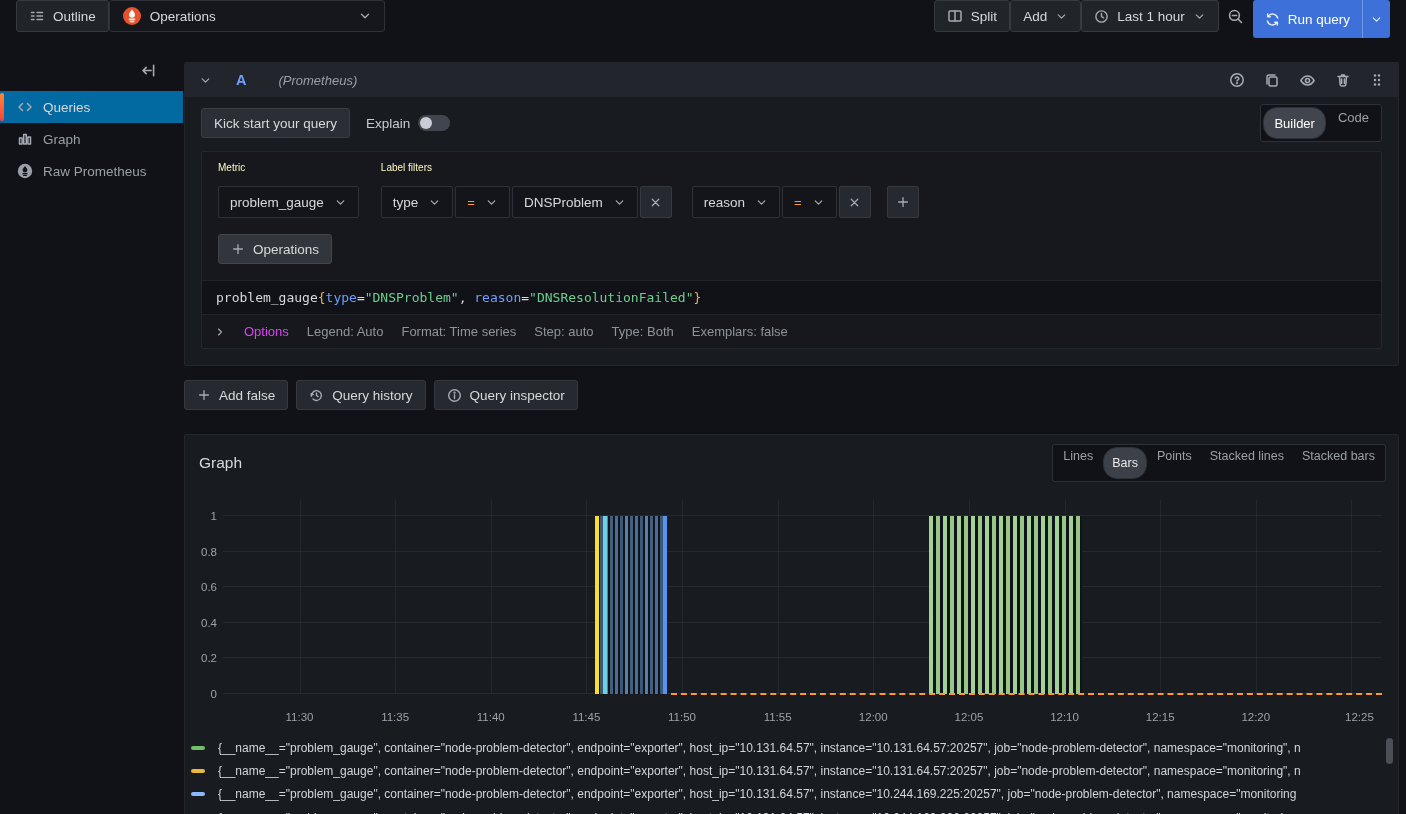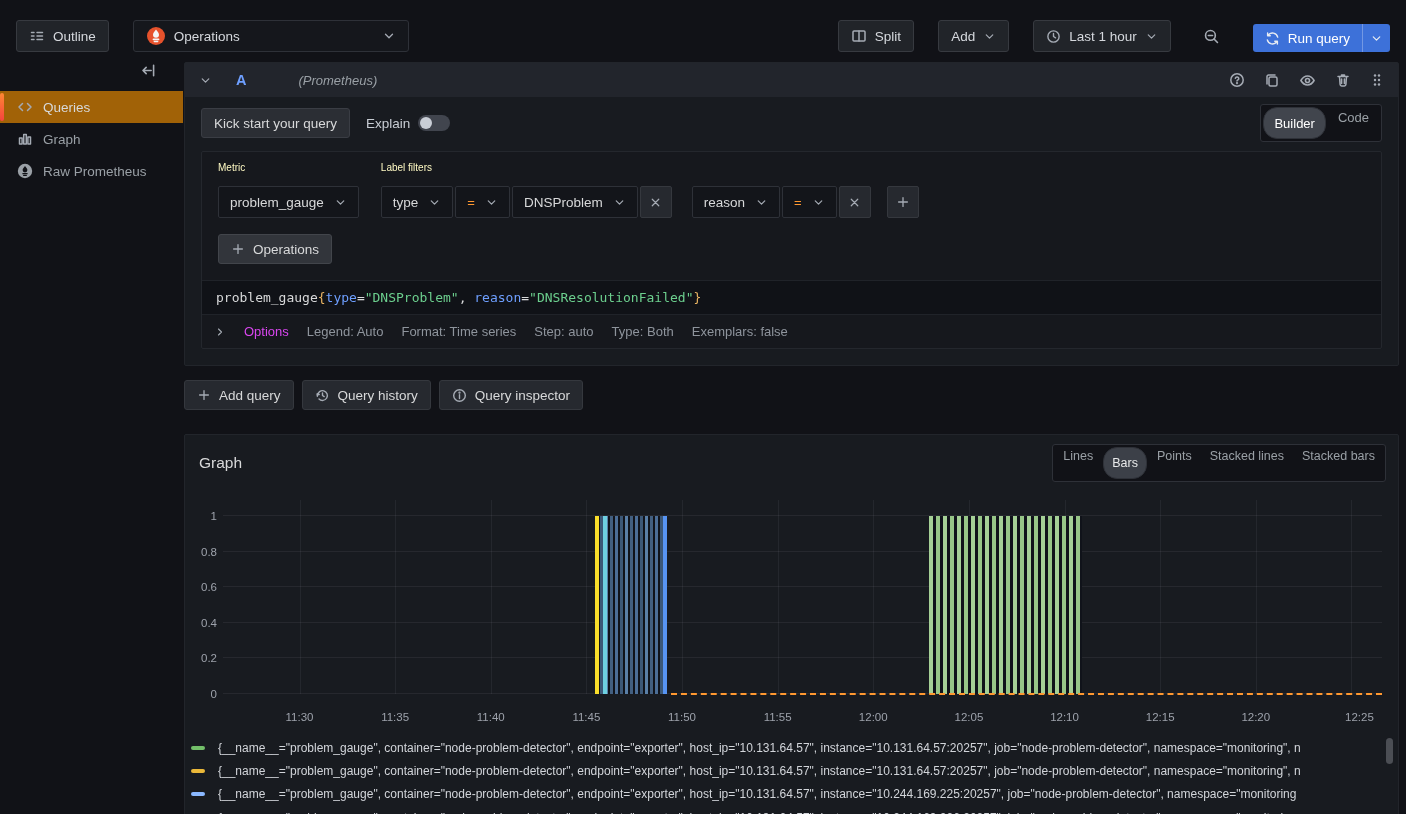--- a/index.html
+++ b/index.html
@@ -2,50 +2,50 @@
 <html><head>
 <meta charset="utf-8">
 <style>
   *{box-sizing:border-box}
   html,body{margin:0;padding:0}
   body{width:1406px;height:814px;background:#111217;color:#d8d9da;
        font-family:"Liberation Sans",sans-serif;overflow:hidden;position:relative;font-size:13px}
   svg{display:block}
 
   
-  .topbar{display:flex;align-items:flex-end;gap:24px;height:52px;padding:0 16px}
+  .topbar{display:flex;align-items:flex-start;gap:0;height:52px;padding:0 16px}
   .btn{display:inline-flex;align-items:center;gap:8px;height:32px;padding:0 12px;
        background:#212429;border:1px solid #373a40;border-radius:3px;color:#d5d8dd;
        font-size:13.5px;cursor:pointer;white-space:nowrap}
   .ds-picker{width:276px;background:#15171c;border:1px solid #2e3138;justify-content:flex-start}
   .ds-picker .chev{margin-left:auto}
   .spacer{flex:1}
   .iconbtn{width:34px;justify-content:center;padding:0}
-  .run-group{display:flex;height:28px;border-radius:3px;overflow:hidden}
+  .run-group{display:flex;height:38px;border-radius:3px;overflow:hidden}
   .run-main{display:flex;align-items:center;gap:8px;background:#3d71d9;color:#fff;
             padding:0 12px;border:none;font-size:13.5px;font-weight:500;cursor:pointer}
   .run-chev{display:flex;align-items:center;justify-content:center;width:28px;background:#3d71d9;
             border:none;border-left:1px solid rgba(255,255,255,.28);cursor:pointer}
 
   
   .sidebar{position:absolute;top:52px;left:0;width:183px;bottom:0;padding-top:6px}
   .collapse-row{display:flex;justify-content:flex-end;padding:4px 26px 12px 0}
   .side-item{display:flex;align-items:center;gap:10px;height:32px;padding:0 8px 0 17px;
              font-size:13.5px;color:#9aa0a6;position:relative;cursor:pointer}
-  .side-item.active{background:#a16207;color:#d8d9da}
+  .side-item.active{background:#0369a1;color:#d8d9da}
   .side-item.active::before{content:"";position:absolute;left:0;top:2px;bottom:2px;width:4px;
              border-radius:2px;background:linear-gradient(180deg,#ff8833,#f5433e)}
 
   
   .main{position:absolute;left:184px;top:52px;right:7px;bottom:-220px}
   .card{background:#181b20;border:1px solid #22252b;border-radius:2px}
   .qcard{margin-top:10px}
   .qheader{display:flex;align-items:center;height:34px;background:#22252c;padding:0 14px;gap:10px;cursor:pointer}
   .refid{color:#6e9fff;font-weight:600;font-size:14.5px;margin-left:14px}
-  .dshint{color:#9aa0a6;font-style:italic;font-size:13px;margin-left:42px}
+  .dshint{color:#9aa0a6;font-style:italic;font-size:13px;margin-left:22px}
   .hicons{margin-left:auto;display:flex;gap:19px;align-items:center}
   .hicons .ib{cursor:pointer;display:flex}
 
   .qbody{padding:8px 16px 16px}
   .toolbar{display:flex;align-items:center;height:36px;gap:16px}
   .toggle-wrap{display:flex;align-items:center;gap:8px;color:#c7ccd3;font-size:13.5px}
   .toggle{width:32px;height:16px;border-radius:9px;background:#41454e;position:relative;cursor:pointer}
   .toggle .knob{position:absolute;left:2px;top:2px;width:12px;height:12px;border-radius:50%;background:#c9ced6}
   .seg{display:flex;border:1px solid #2e3138;border-radius:3px;padding:2px;background:#111217;gap:2px}
   .seg .opt{padding:3px 10px;font-size:13px;color:#9aa0a6;border-radius:14px;cursor:pointer}
@@ -396,21 +396,21 @@
         </div>
       </div>
     </div>
   </section>
 
   <div class="actions">
     <button class="btn-mid" style="background:#26292f;border-color:#35383e">
       <svg width="14" height="14" viewBox="0 0 16 16" class="ic">
           <path d="M8 3v10M3 8h10"></path>
         </svg>
-      <span>Add query</span>
+      <span>Add false</span>
     </button>
     <button class="btn-mid" style="background:#26292f;border-color:#35383e">
       <svg width="15" height="15" viewBox="0 0 16 16" class="ic">
           <path d="M2.8 8a5.2 5.2 0 1 1 1.5 3.7M2.5 8.8L2.2 6.4l2.3.5"></path>
           <path d="M8 5.4V8l1.8 1.2"></path>
         </svg>
       <span>Query history</span>
     </button>
     <button class="btn-mid" style="background:#26292f;border-color:#35383e">
       <svg width="15" height="15" viewBox="0 0 16 16" class="ic">

